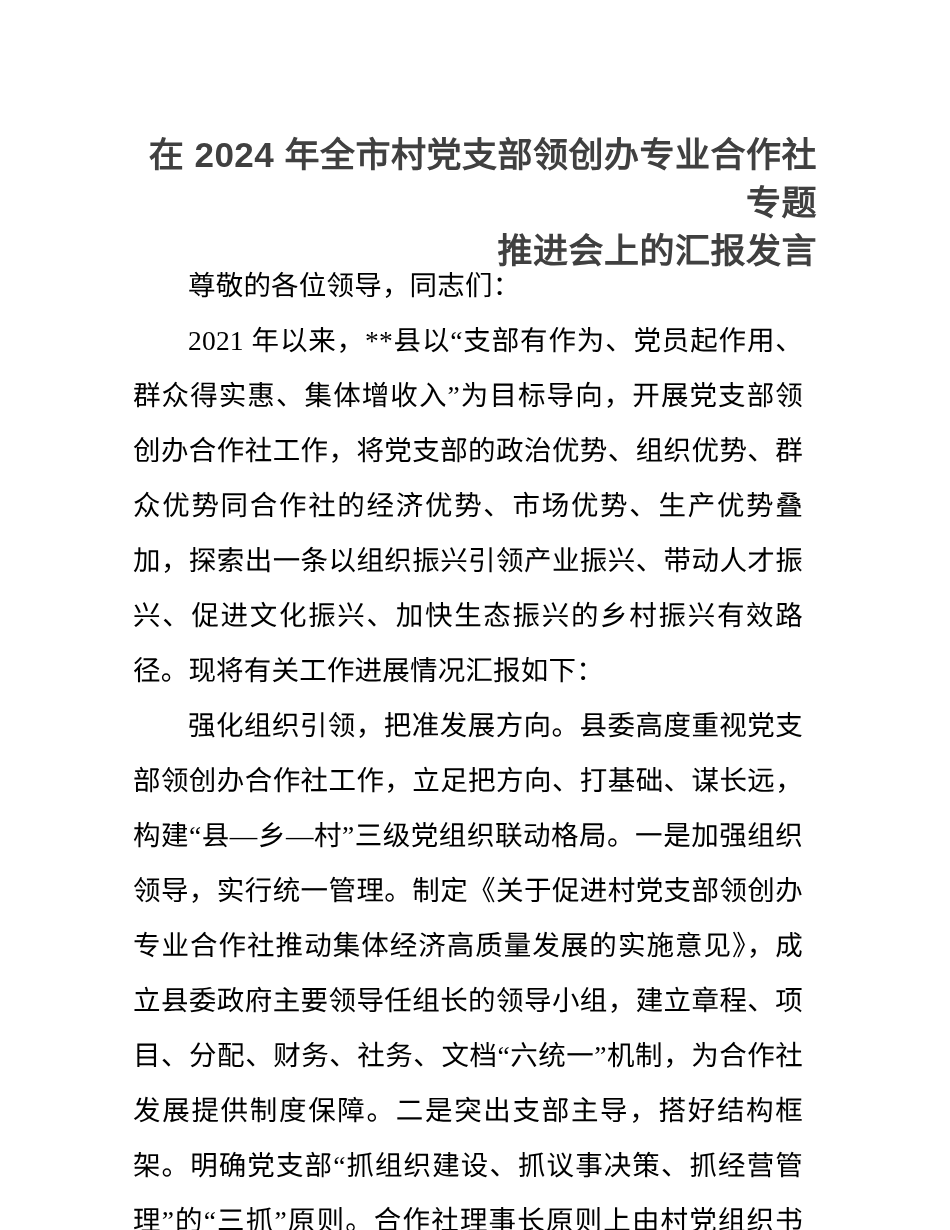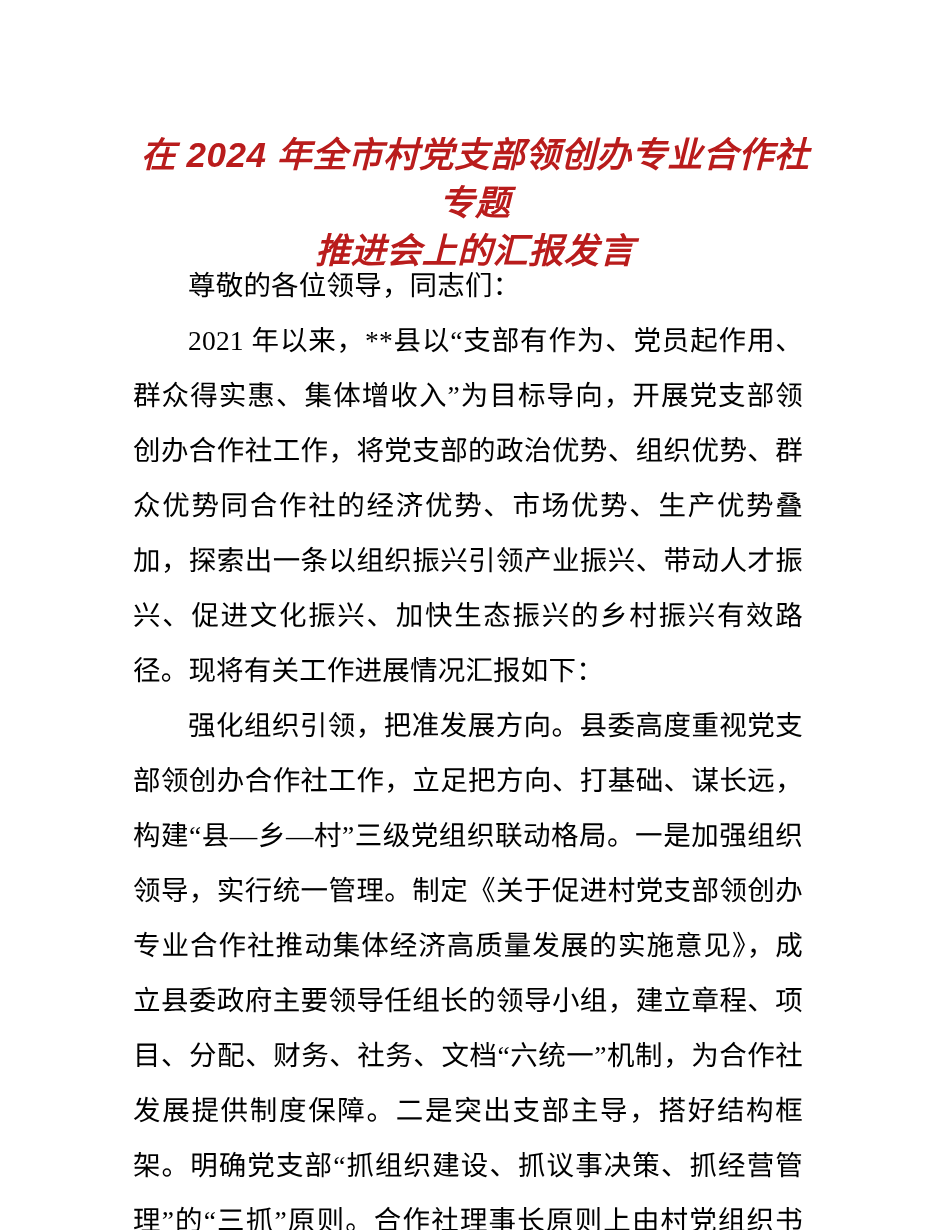--- a/index.html
+++ b/index.html
@@ -18,29 +18,28 @@
     overflow: hidden;
     box-sizing: border-box;
   }
 
   
   .doc-title {
     position: absolute;
     left: 133px;
     top: 108px;
     width: 684px;
-    text-align: center;
+    text-align: right;
     font-family: "Liberation Sans", "DejaVu Sans", sans-serif;
     font-weight: 700;
     font-size: 35px;
     line-height: 48px;
-    color: #b91c1c;
+    color: #404040;
     letter-spacing: 0.5px;
     white-space: pre-line;
-    font-style: italic;
   }
 
   
   .doc-body {
     position: absolute;
     left: 133px;
     top: 258px;
     width: 686px;
     font-family: "Liberation Serif", "DejaVu Serif", serif;
     font-size: 27.5px;

